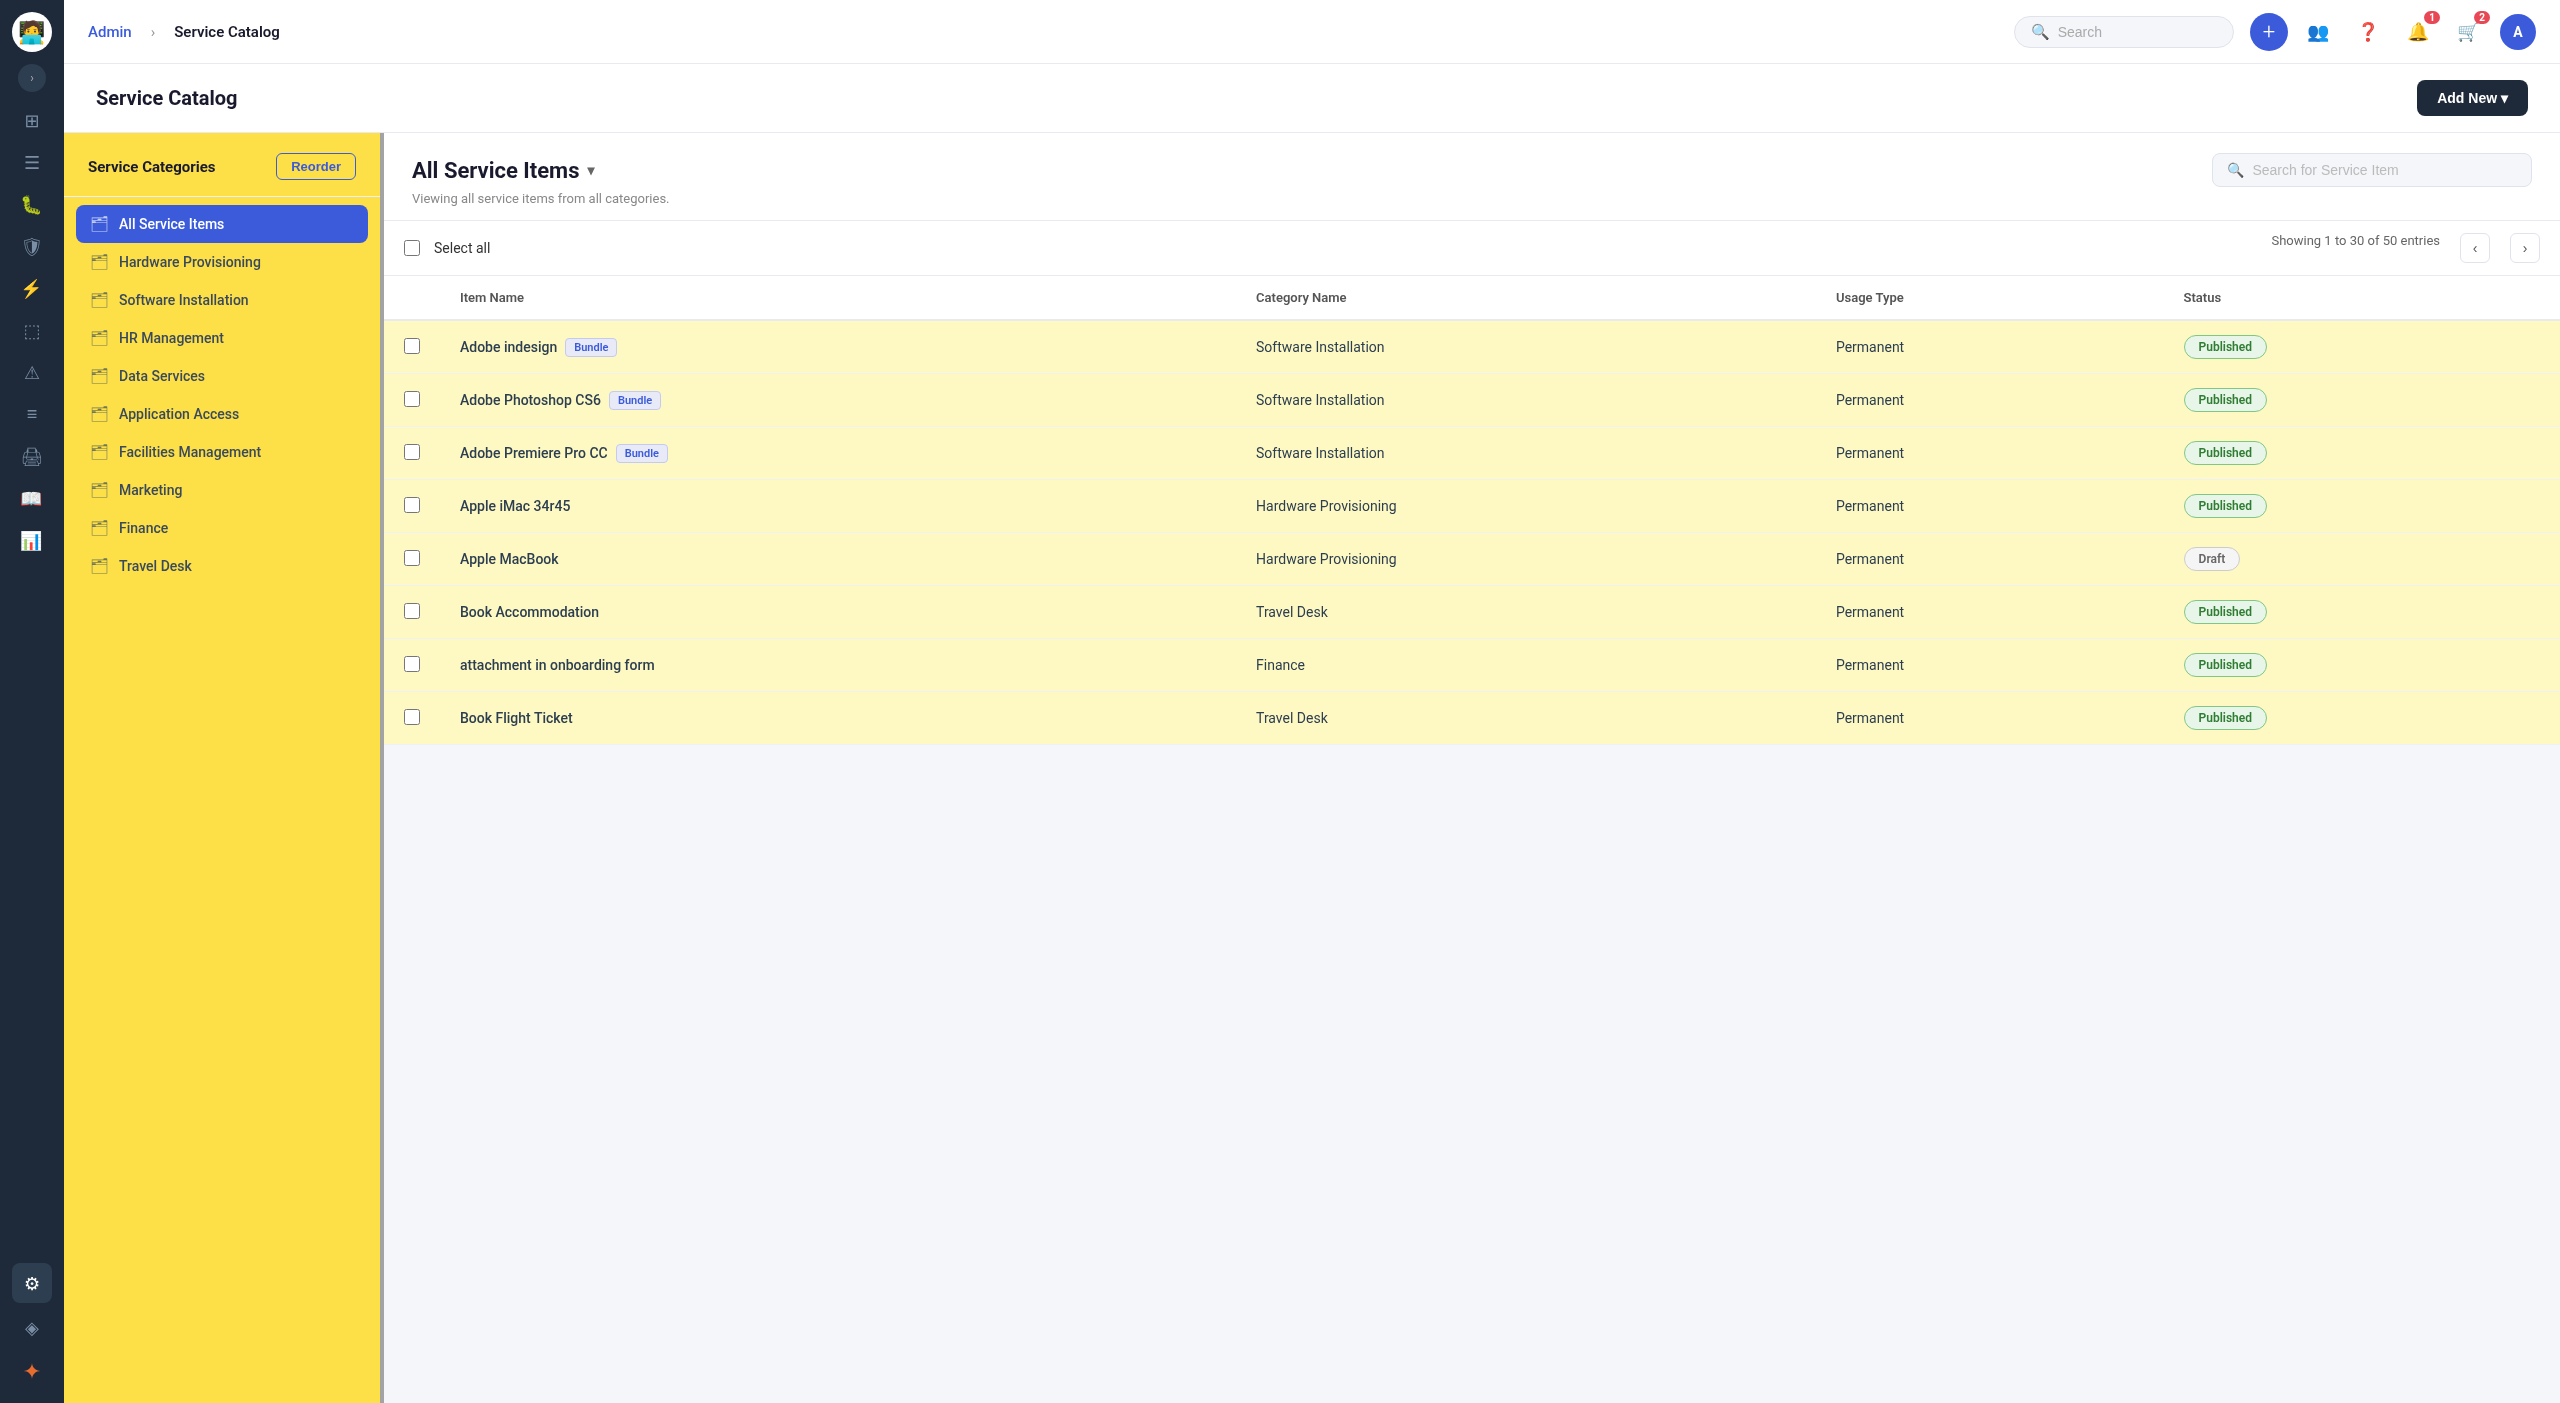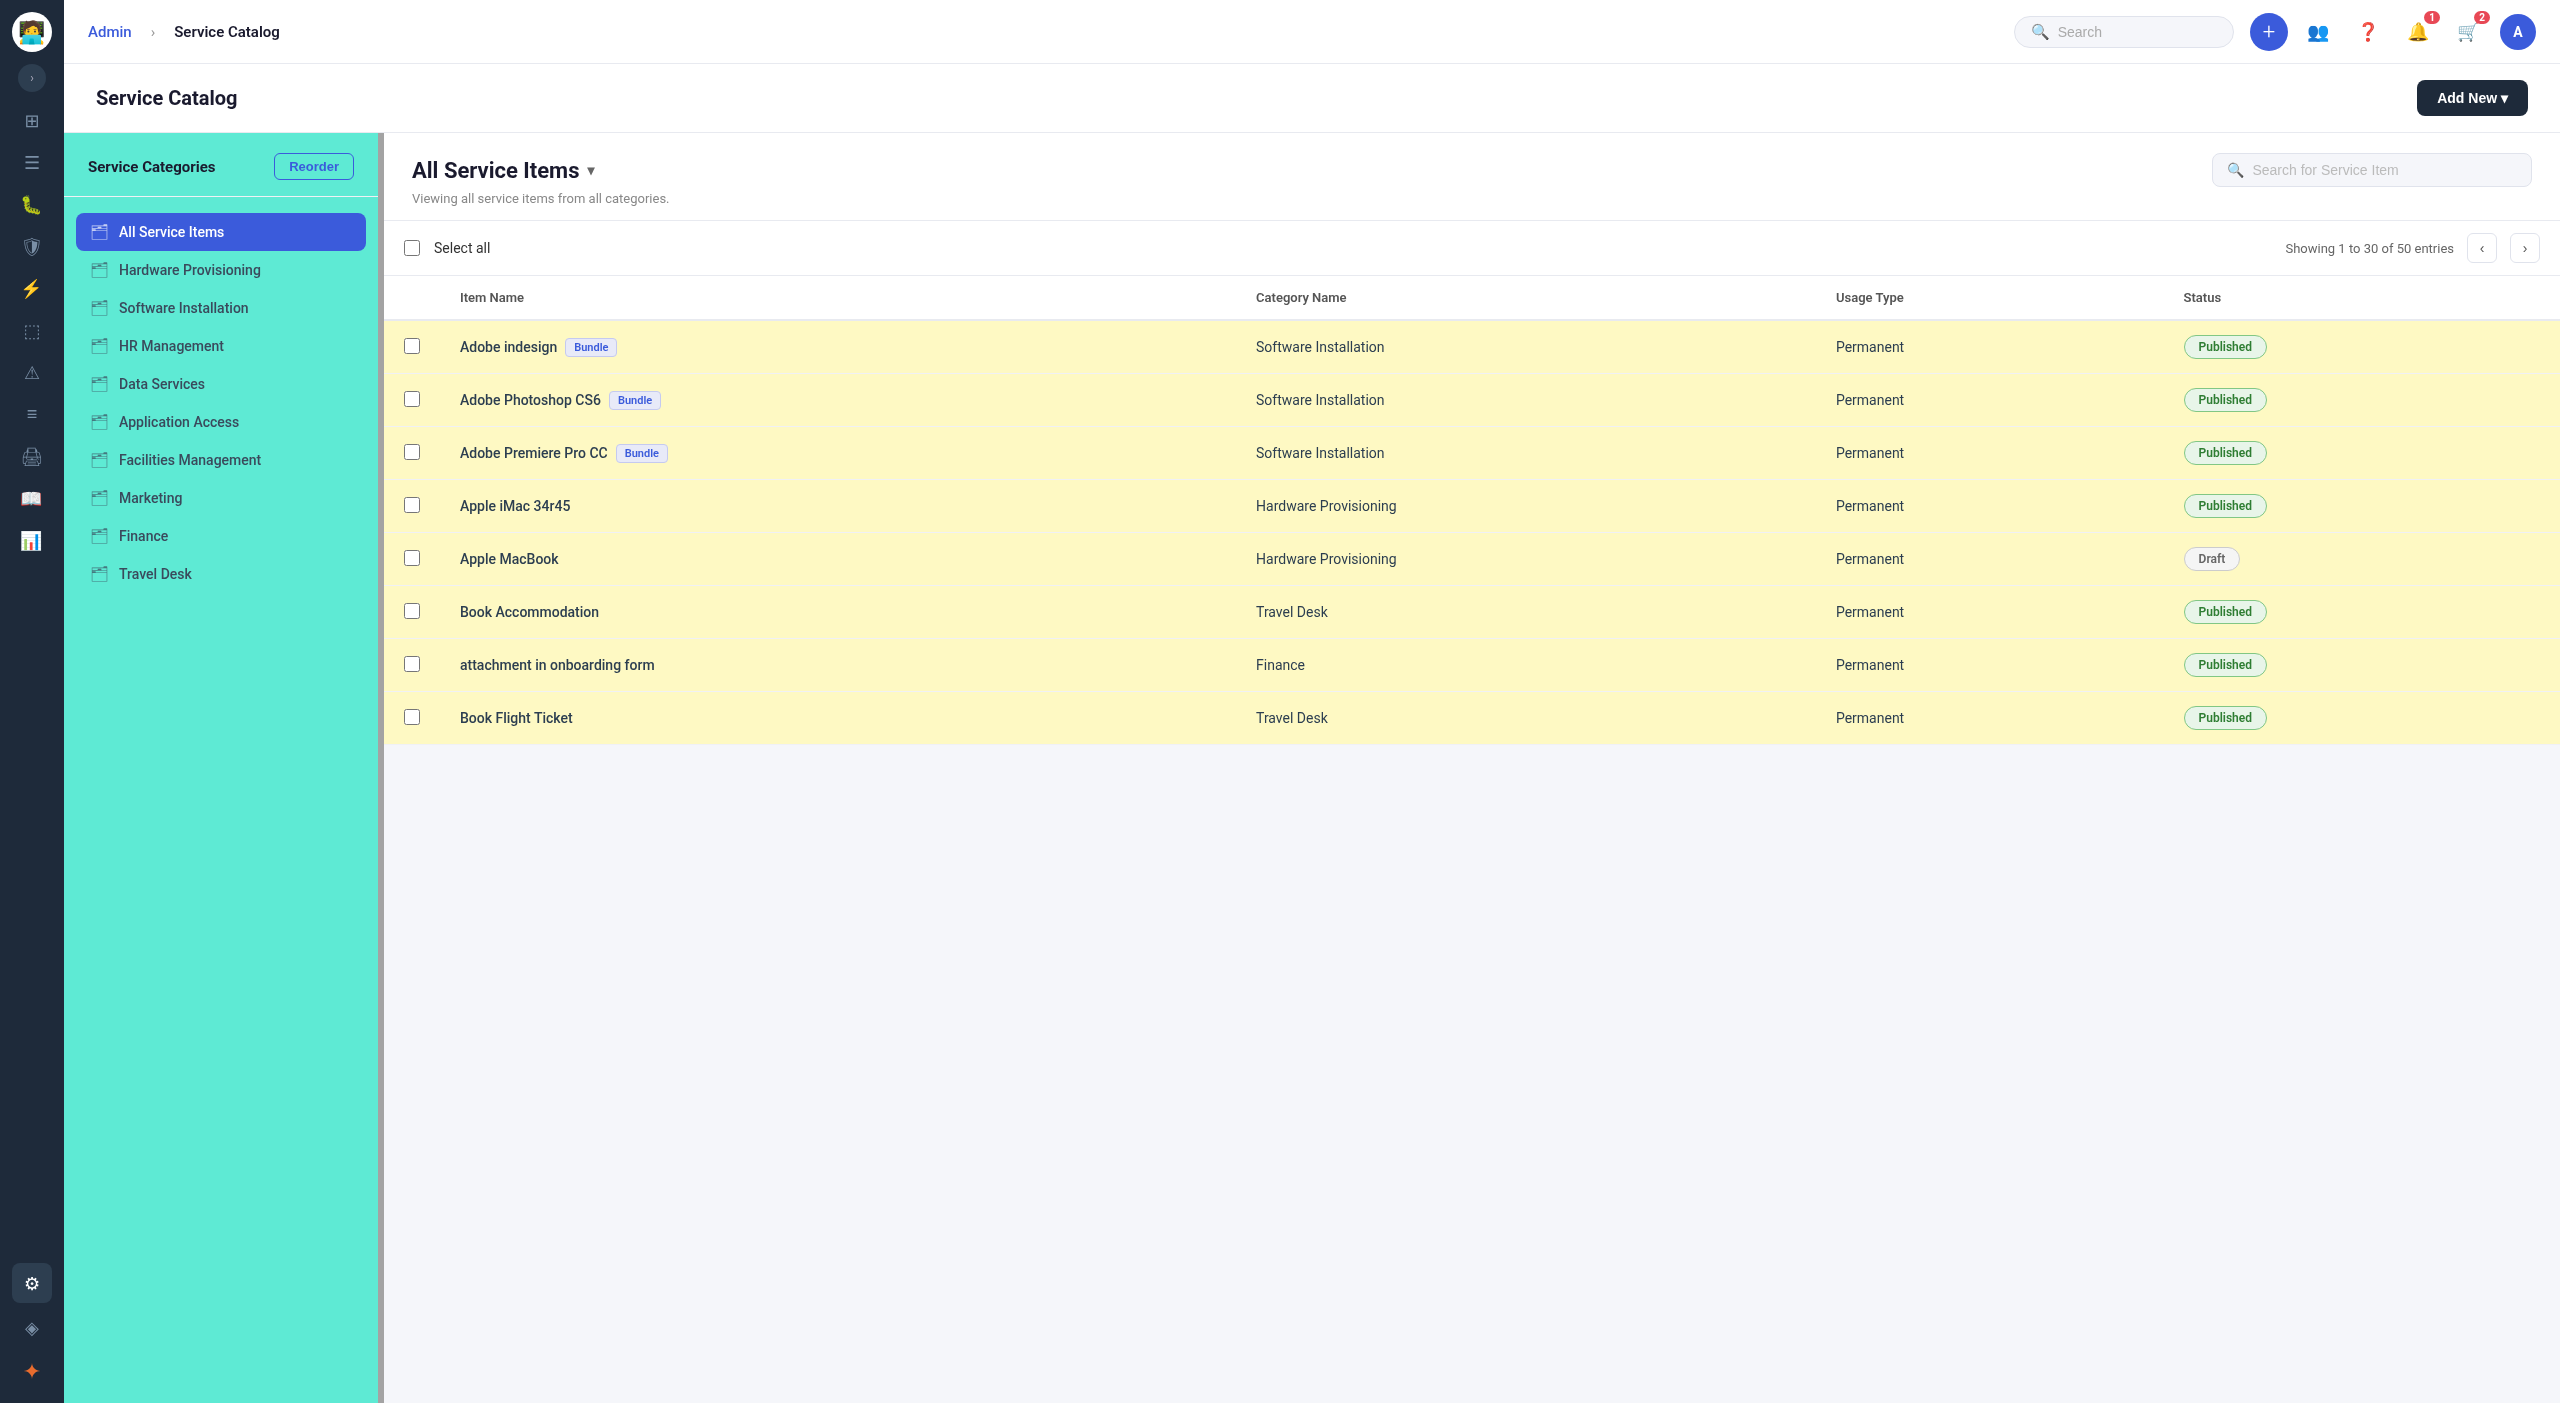--- a/index.html
+++ b/index.html
@@ -185,27 +185,26 @@
     
     .body-row {
       flex: 1;
       display: flex;
       overflow: hidden;
     }
 
     
     .categories-sidebar {
       width: 320px;
-      background: #5eead4;
-      border-right: 6px solid #a3a3a3;
+      background: #fde047;
+      border-right: 4px solid #a3a3a3;
       display: flex;
       flex-direction: column;
       flex-shrink: 0;
       overflow-y: auto;
-      gap: 8px;
     }
     .categories-header {
       display: flex;
       align-items: center;
       justify-content: space-between;
       padding: 20px 24px 16px;
       border-bottom: 1px solid #f0f1f5;
     }
     .categories-title {
       font-size: 15px;
@@ -357,22 +356,21 @@
       align-items: center;
       gap: 14px;
       font-size: 14px;
       color: #333;
       cursor: pointer;
     }
     .pagination-info {
       font-size: 13px;
       color: #666;
       display: flex;
-      align-items: center;
-      gap: 13px;
+      gap: 20px;
     }
     .page-btn {
       width: 30px;
       height: 30px;
       border-radius: 6px;
       border: 1px solid #e0e3ec;
       background: #fff;
       display: flex;
       align-items: center;
       justify-content: center;

